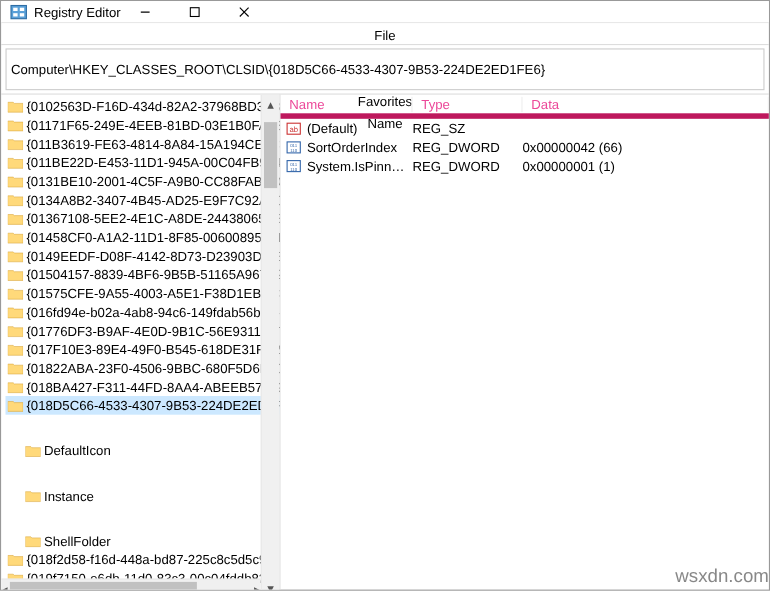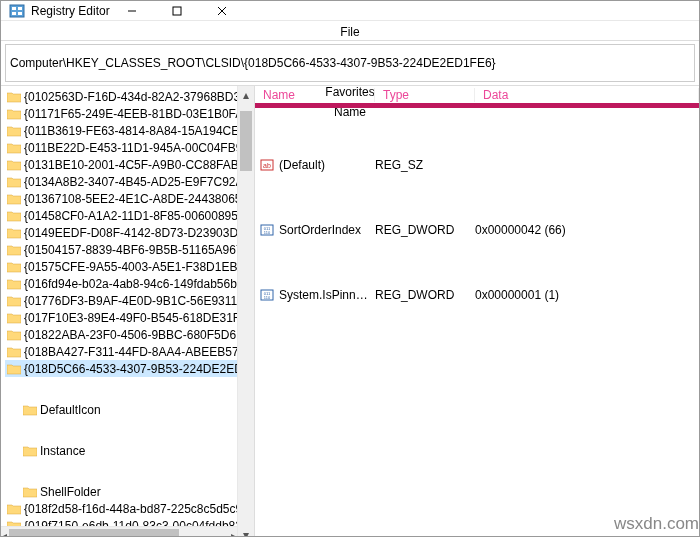--- a/index.html
+++ b/index.html
@@ -123,21 +123,20 @@
       border-right: 1px solid #eee;
       font-size: 12px;
     }
     .col-name { width: 120px; }
     .col-type { width: 100px; }
     .col-data { flex: 1; }
     .list-body .row {
       display: flex;
       align-items: center;
       height: 17px;
-      margin-top: 48px;
     }
     .val-icon { width: 16px; margin: 0 4px; display: flex; align-items: center; justify-content: center; }
     .val-icon svg { width: 14px; height: 14px; }
     .cell-name { width: 96px; padding-right: 4px; white-space: nowrap; overflow: hidden; text-overflow: ellipsis; }
     .cell-type { width: 100px; }
     .cell-data { flex: 1; }
     .watermark {
       position: absolute;
       right: 0; bottom: 2px;
       font-size: 17px; color: #888;

